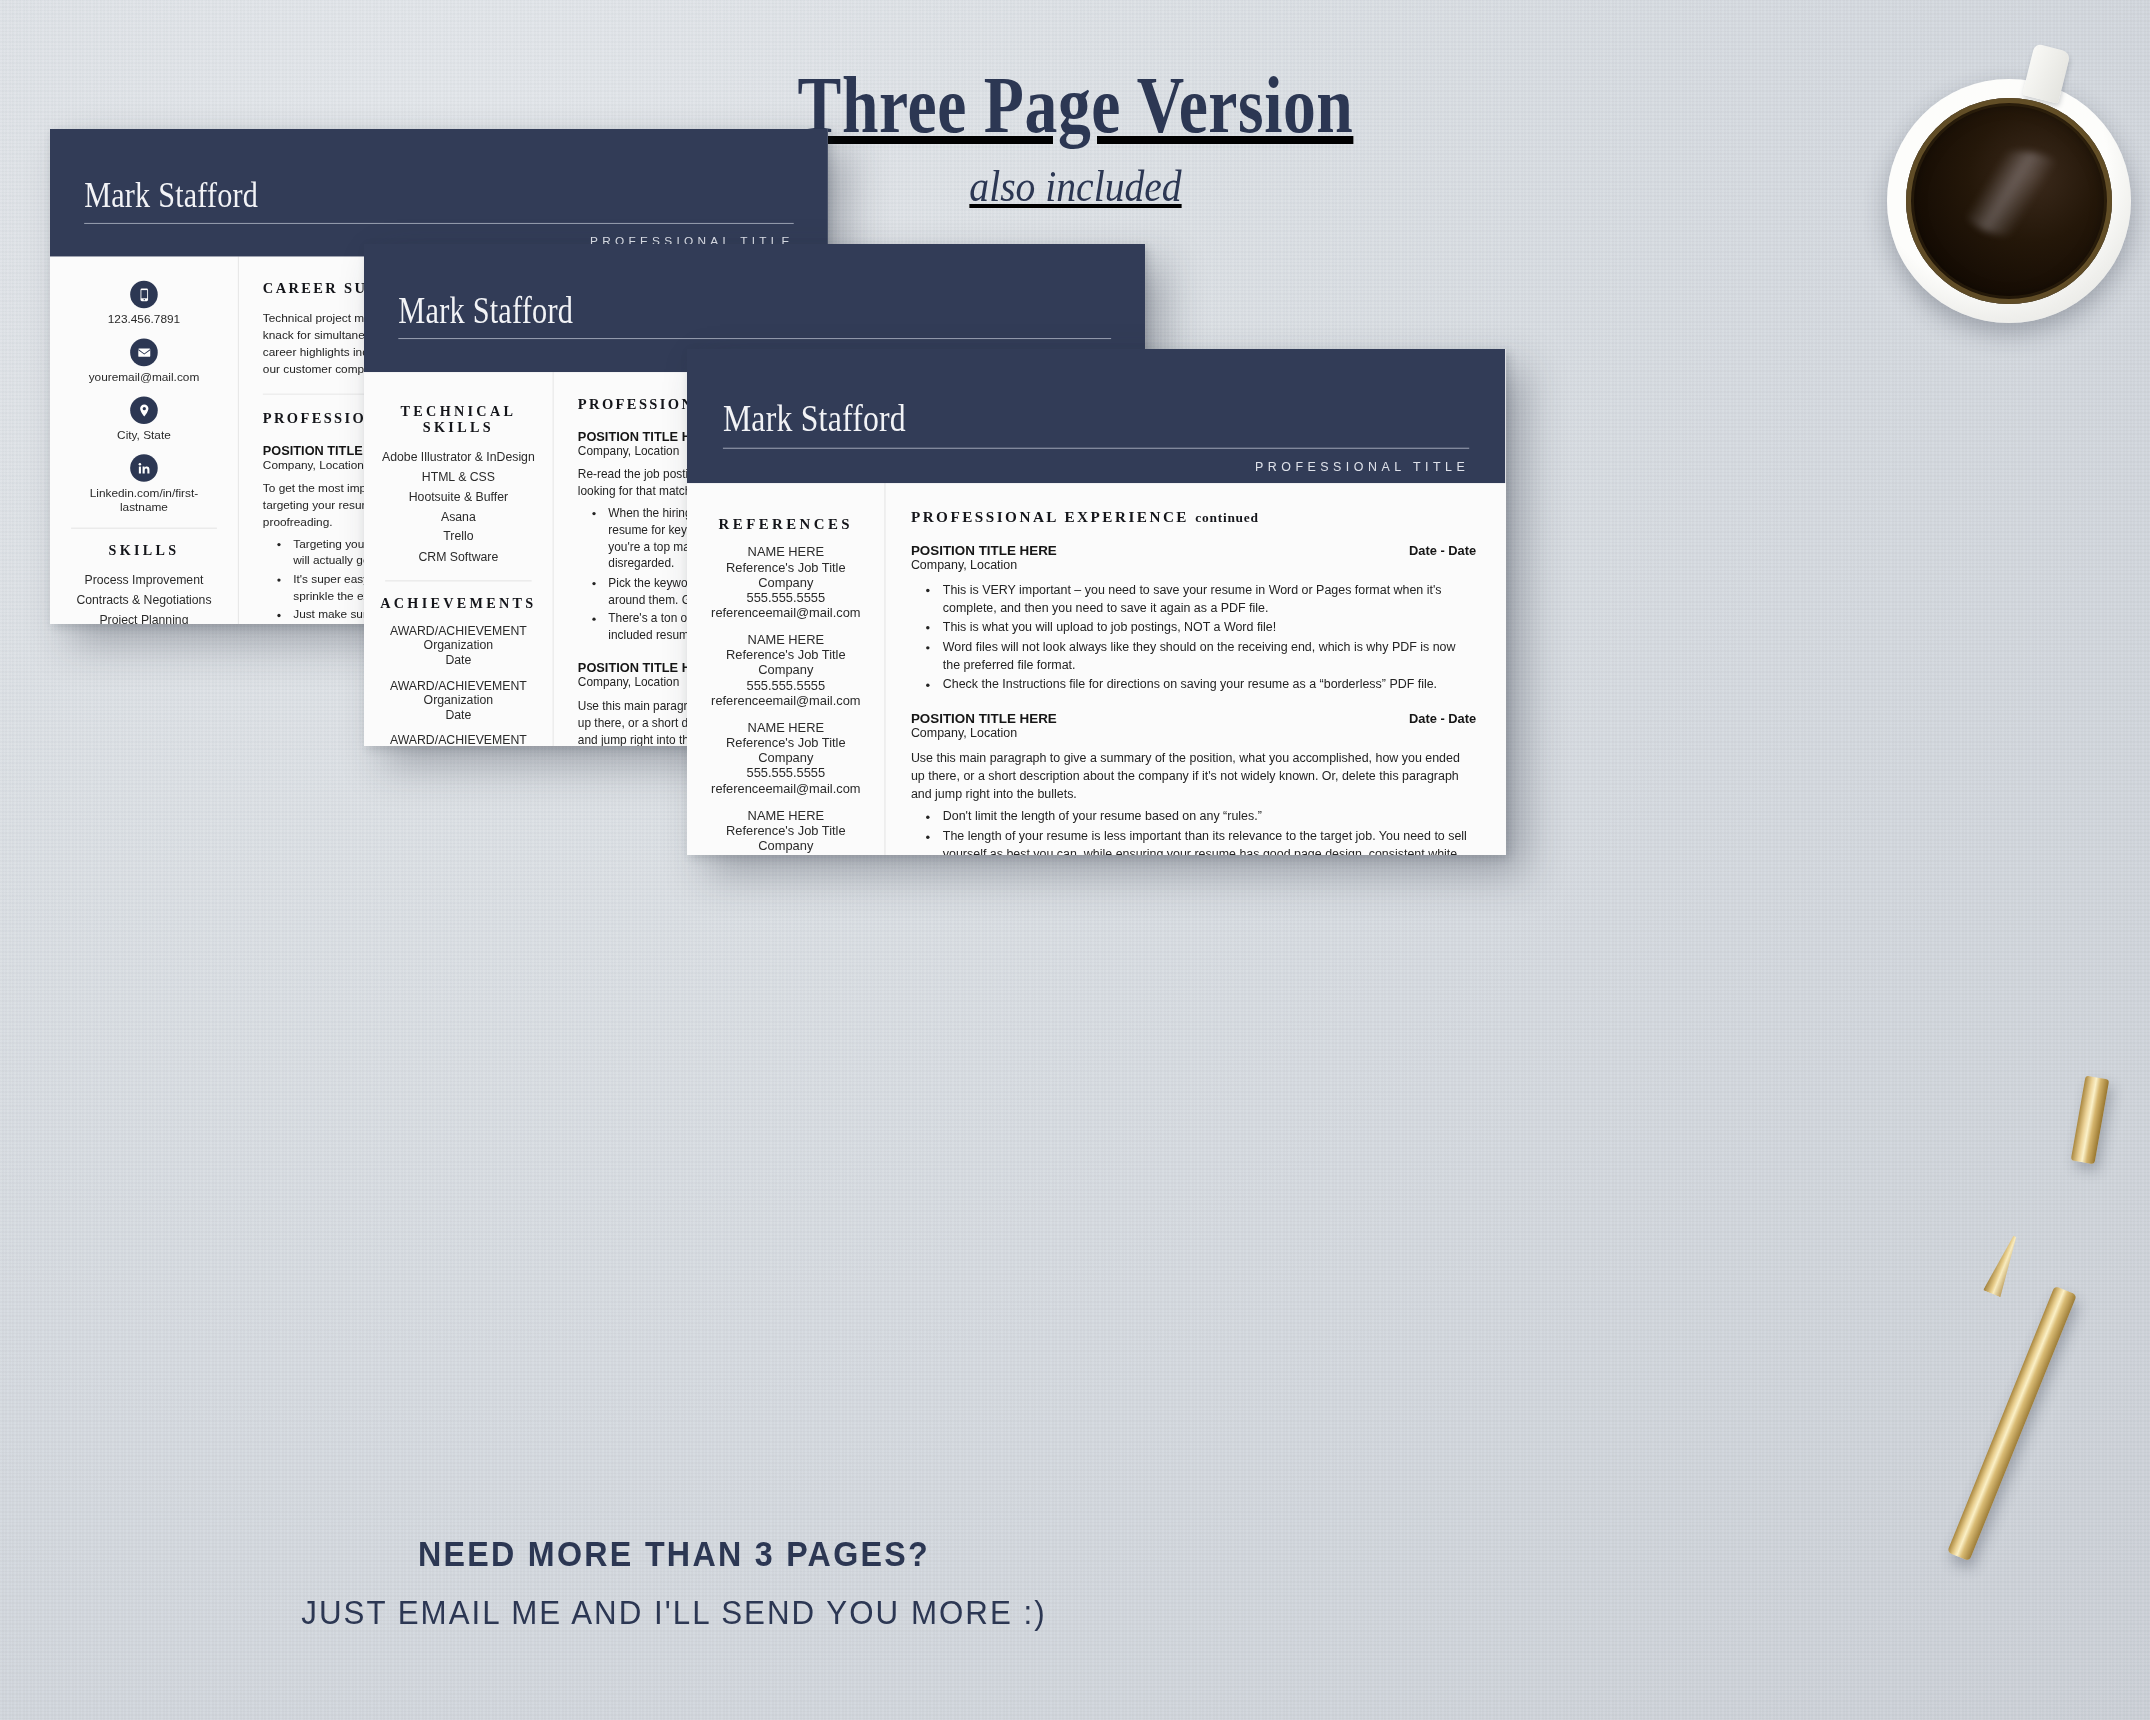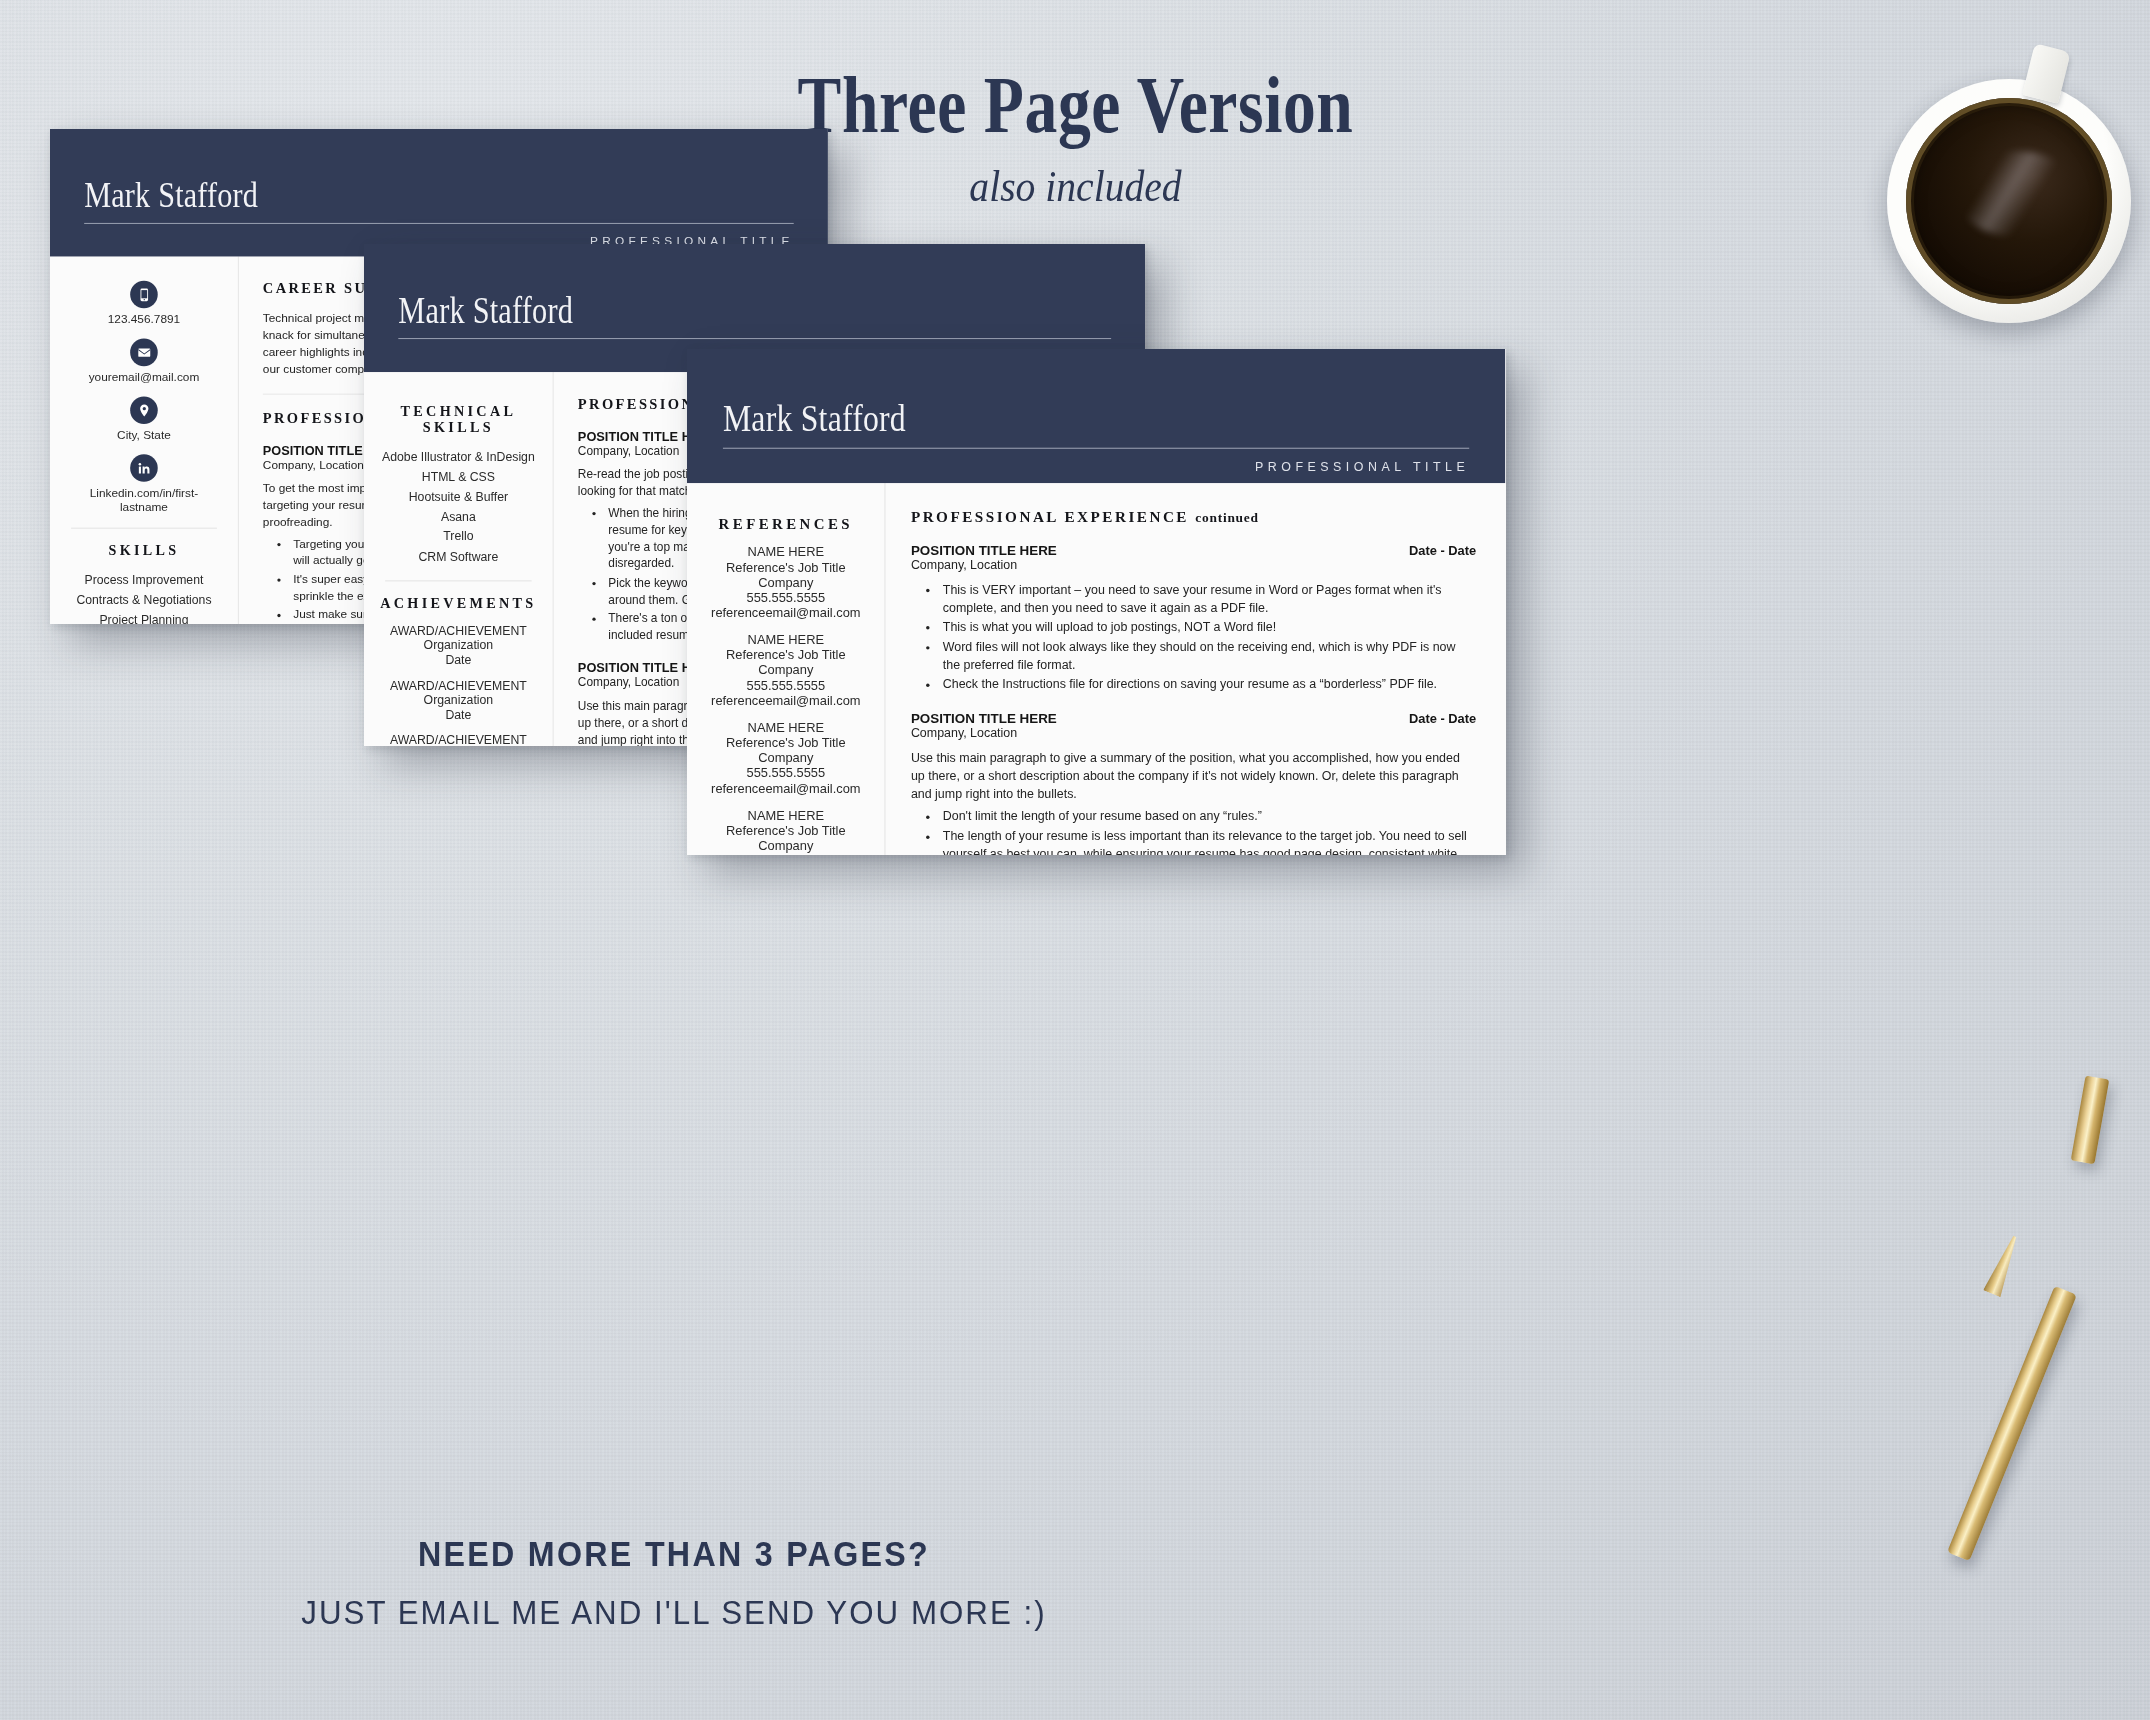--- a/index.html
+++ b/index.html
@@ -14,21 +14,21 @@
   .bg-texture{
     position:absolute; inset:0;
     background-image:
       repeating-linear-gradient(0deg, rgba(255,255,255,.05) 0 0.7px, rgba(0,0,0,.012) 0.7px 1.4px),
       repeating-linear-gradient(90deg, rgba(255,255,255,.05) 0 0.7px, rgba(0,0,0,.012) 0.7px 1.4px);
     pointer-events:none;
   }
 
   
   .headline-wrap{
-    position:absolute; left:0; right:0; top:65px; text-align:center;
+    position:absolute; left:0; right:0; top:65px; text-align:center;text-decoration:underline;
   }
   .headline{
     font-family:"Liberation Serif", serif;
     font-size:80px; line-height:1.0; font-weight:700;
     color:#2c3753; letter-spacing:0.7px;
     transform:scaleX(.82); transform-origin:center;
   }
   .subheadline{
     font-family:"Liberation Serif", serif;
     font-style:italic; font-size:44px; color:#2c3753; margin-top:16px;

